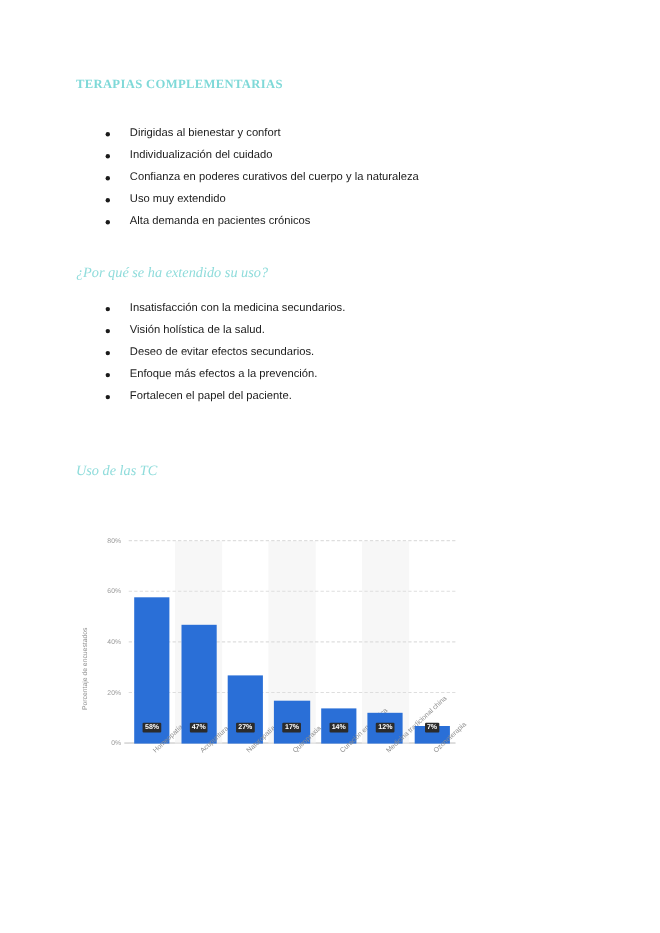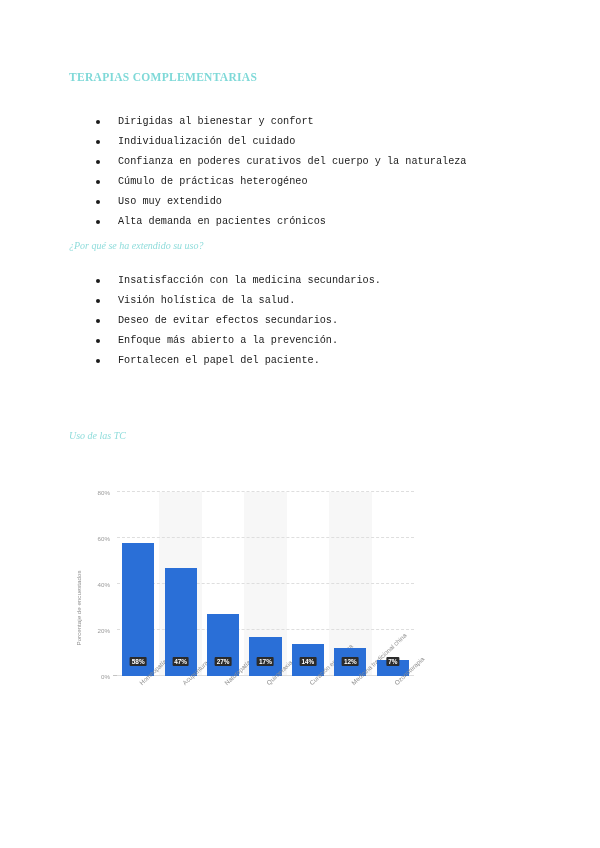--- a/index.html
+++ b/index.html
@@ -40,47 +40,47 @@
     list-style: none;
     margin: 0;
     padding: 0;
   }
   .bullet-list.list-1 { left: 96px; top: 112px; }
   .bullet-list.list-2 { left: 96px; top: 271px; }
 
   .bullet-item {
     position: relative;
     padding-left: 22px;
-    font-family: Liberation Mono, monospace;
+    font-family: Liberation Sans, sans-serif;
     font-size: 10.2px;
     line-height: 20px;
     color: #1b1b1b;
     white-space: nowrap;
   }
   .bullet-item::before {
     content: "";
     position: absolute;
     left: 0;
     top: 8px;
     width: 4px;
     height: 4px;
     border-radius: 50%;
     background: #1b1b1b;
   }
 
   .sub-heading {
     position: absolute;
     font-family: "Liberation Serif", serif;
     font-style: italic;
-    font-size: 10px;
+    font-size: 13px;
     color: #8fdcdb;
     white-space: nowrap;
   }
   .sub-heading.sh-1 { left: 69px; top: 240px; }
-  .sub-heading.sh-2 { left: 69px; top: 430px; }
+  .sub-heading.sh-2 { left: 69px; top: 420px; }
 
   
   .chart-wrap {
     position: absolute;
     left: 62px;
     top: 470px;
     width: 470px;
     height: 275px;
     background: #ffffff;
   }
@@ -194,32 +194,31 @@
 <body>
 
 <div class="page">
 
   <div class="doc-title">TERAPIAS COMPLEMENTARIAS</div>
 
   <ul class="bullet-list list-1">
     <li class="bullet-item">Dirigidas al bienestar y confort</li>
     <li class="bullet-item">Individualización del cuidado</li>
     <li class="bullet-item">Confianza en poderes curativos del cuerpo y la naturaleza</li>
-    <li class="bullet-item">Cúmulo de prácticas heterogéneo</li>
     <li class="bullet-item">Uso muy extendido</li>
     <li class="bullet-item">Alta demanda en pacientes crónicos</li>
   </ul>
 
   <div class="sub-heading sh-1">¿Por qué se ha extendido su uso?</div>
 
   <ul class="bullet-list list-2">
     <li class="bullet-item">Insatisfacción con la medicina secundarios.</li>
     <li class="bullet-item">Visión holística de la salud.</li>
     <li class="bullet-item">Deseo de evitar efectos secundarios.</li>
-    <li class="bullet-item">Enfoque más abierto a la prevención.</li>
+    <li class="bullet-item">Enfoque más efectos a la prevención.</li>
     <li class="bullet-item">Fortalecen el papel del paciente.</li>
   </ul>
 
   <div class="sub-heading sh-2">Uso de las TC</div>
 
   <div class="chart-wrap">
     <div class="ylabel">Porcentaje de encuestados</div>
     <div class="plot-frame" id="plot-frame">
       <div class="axis-base"></div>
     <div class="band" style="left: 14.2857%; width: 14.2857%;"></div>

